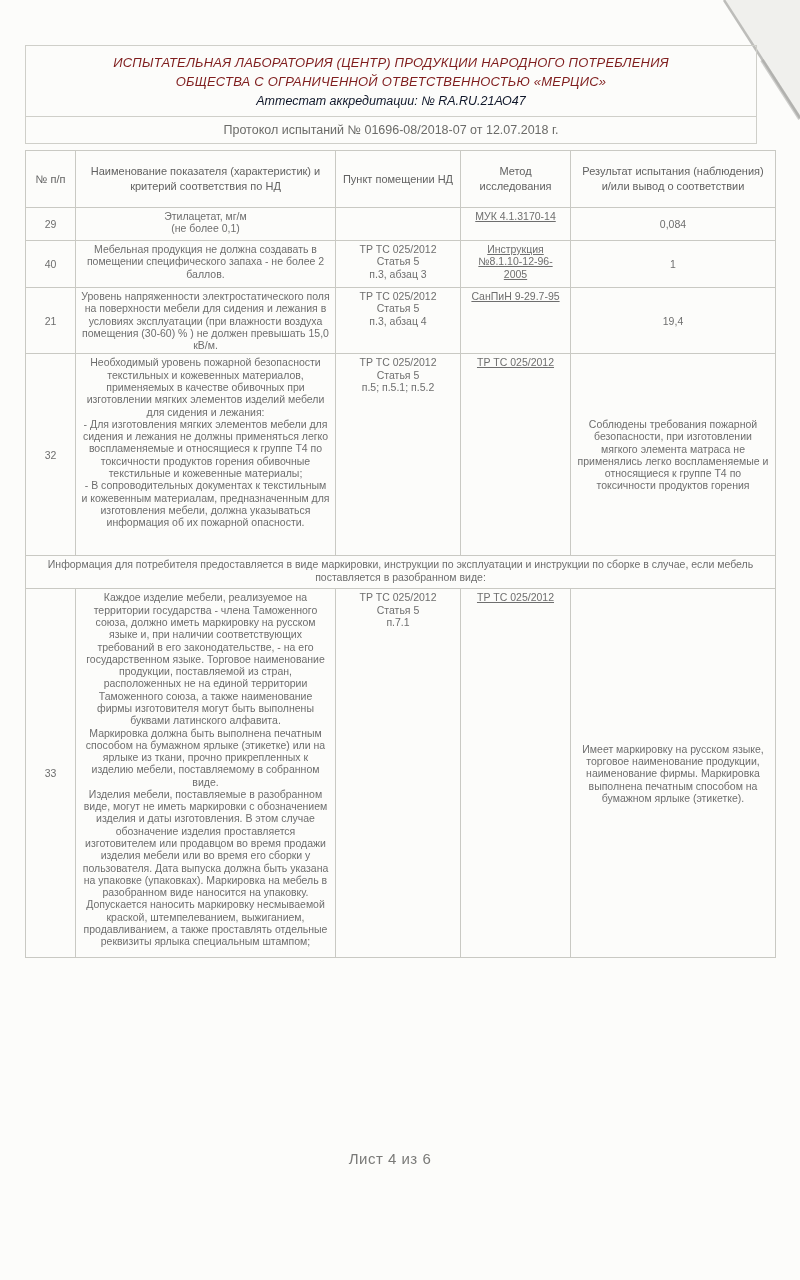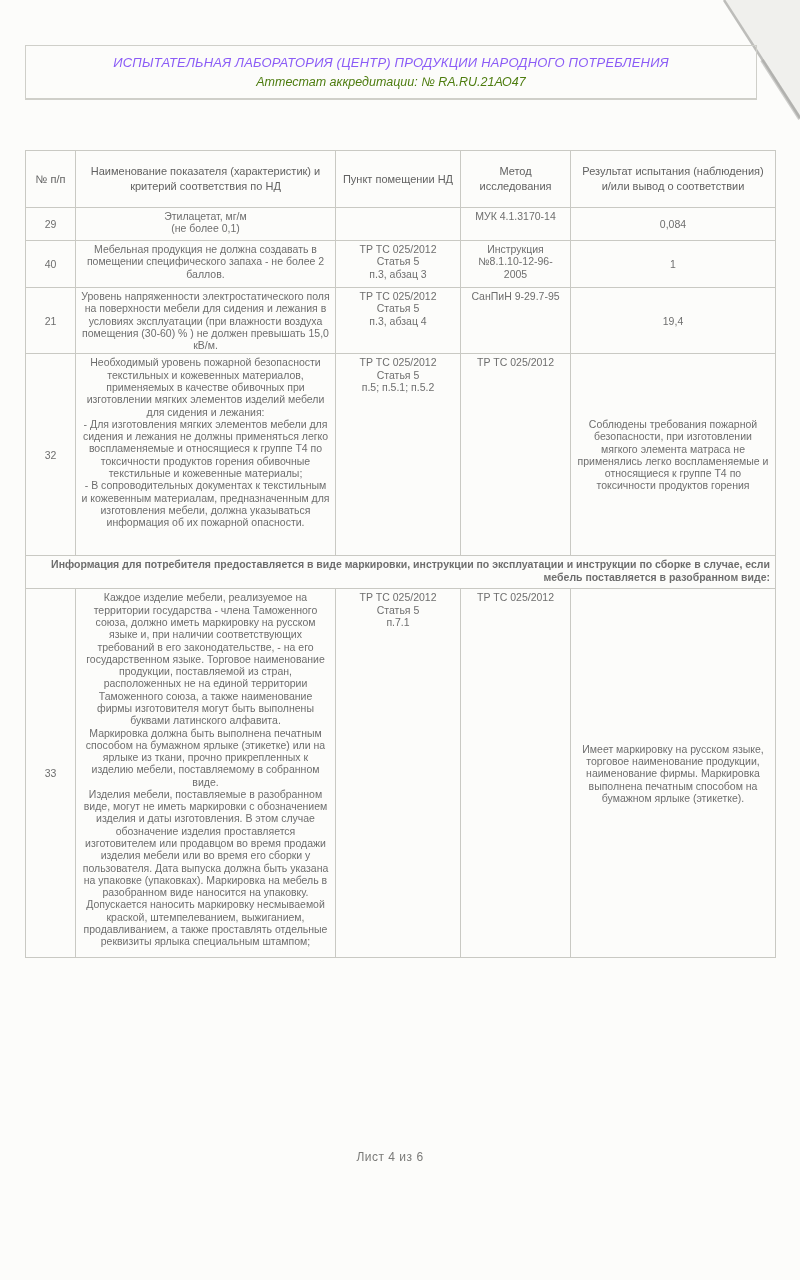--- a/index.html
+++ b/index.html
@@ -14,22 +14,22 @@
 
   
   .header-wrap {
     position:absolute; left:25px; top:45px; width:730px;
     border:1px solid #cfcfc9;
   }
   .lab-box {
     padding:8px 10px 6px 10px; text-align:center;
     border-bottom:1px solid #cfcfc9;
   }
-  .lab-line { font-style:italic; font-size:13px; line-height:1.45; color:#8b5cf6; letter-spacing:0.2px; }
-  .lab-accred { font-style:italic; font-size:12.5px; line-height:1.5; color:#4d7c0f; }
+  .lab-line { font-style:italic; font-size:13px; line-height:1.45; color:#7f1d1d; letter-spacing:0.2px; }
+  .lab-accred { font-style:italic; font-size:12.5px; line-height:1.5; color:#0f172a; }
   .protocol-box { padding:6px 10px; text-align:center; font-size:12.5px; color:#6b6b68; }
 
   
   table.results {
     position:absolute; left:25px; top:150px; width:750px;
     border-collapse:collapse; table-layout:fixed;padding-left:26px;
   }
   table.results th, table.results td {
     border:1px solid #c9c9c3;
     font-size:10.5px; line-height:1.17;
@@ -39,48 +39,50 @@
     overflow:hidden;
   }
   table.results th {
     font-weight:normal; font-size:11px; line-height:1.35;
     text-align:center; vertical-align:middle; color:#626262;
     padding:4px 6px;
   }
   td.c-num   { text-align:center; vertical-align:middle; font-size:11px; }
   td.c-name  { text-align:center;   vertical-align:top; }
   td.c-punkt { text-align:center; vertical-align:top; }
-  td.c-meth  { text-align:center; vertical-align:top; }
+  td.c-meth  { text-align:center; vertical-align:top;text-decoration:underline; }
   td.c-res   { text-align:center; vertical-align:middle; color:#8f8f8d; }
   td.c-info  {
-    font-weight:bold; font-size:11px; line-height:1.3;
-    color:#5c5c5a; text-align:right; vertical-align:top; padding:2px 6px;
+    font-weight:normal; font-size:11px; line-height:1.3;
+    color:#5c5c5a; text-align:center; vertical-align:top; padding:2px 6px;
   }
 
   .footer {
     position:absolute; left:0; top:1150px; width:780px;
-    text-align:center; font-size:12px; color:#7a7a78; letter-spacing:0.5px;
+    text-align:center; font-size:15px; color:#7a7a78; letter-spacing:0.5px;
   }
 </style>
 </head>
 <body>
 
 <div class="page">
 
   <svg class="corner-fold" viewBox="0 0 90 122" aria-hidden="true">
     <polygon points="14,0 90,0 90,118" fill="#f0f0ed"></polygon>
     <line x1="14" y1="0" x2="90" y2="118" stroke="#bdbdba" stroke-width="2.5"></line>
     <line x1="52" y1="60" x2="90" y2="119" stroke="#a9a9a6" stroke-width="4" opacity="0.55"></line>
   </svg>
 
   <div class="header-wrap">
     <div class="lab-box">
       <div class="lab-line">ИСПЫТАТЕЛЬНАЯ ЛАБОРАТОРИЯ (ЦЕНТР) ПРОДУКЦИИ НАРОДНОГО ПОТРЕБЛЕНИЯ</div>
+      <div class="lab-line">ОБЩЕСТВА С ОГРАНИЧЕННОЙ ОТВЕТСТВЕННОСТЬЮ «МЕРЦИС»</div>
       <div class="lab-accred">Аттестат аккредитации: № RA.RU.21АО47</div>
     </div>
+    <div class="protocol-box">Протокол испытаний № 01696-08/2018-07 от 12.07.2018 г.</div>
   </div>
 
   <table class="results">
     <colgroup>
       <col style="width:50px">
         <col style="width:260px">
         <col style="width:125px">
         <col style="width:110px">
         <col style="width:205px">
     </colgroup>

